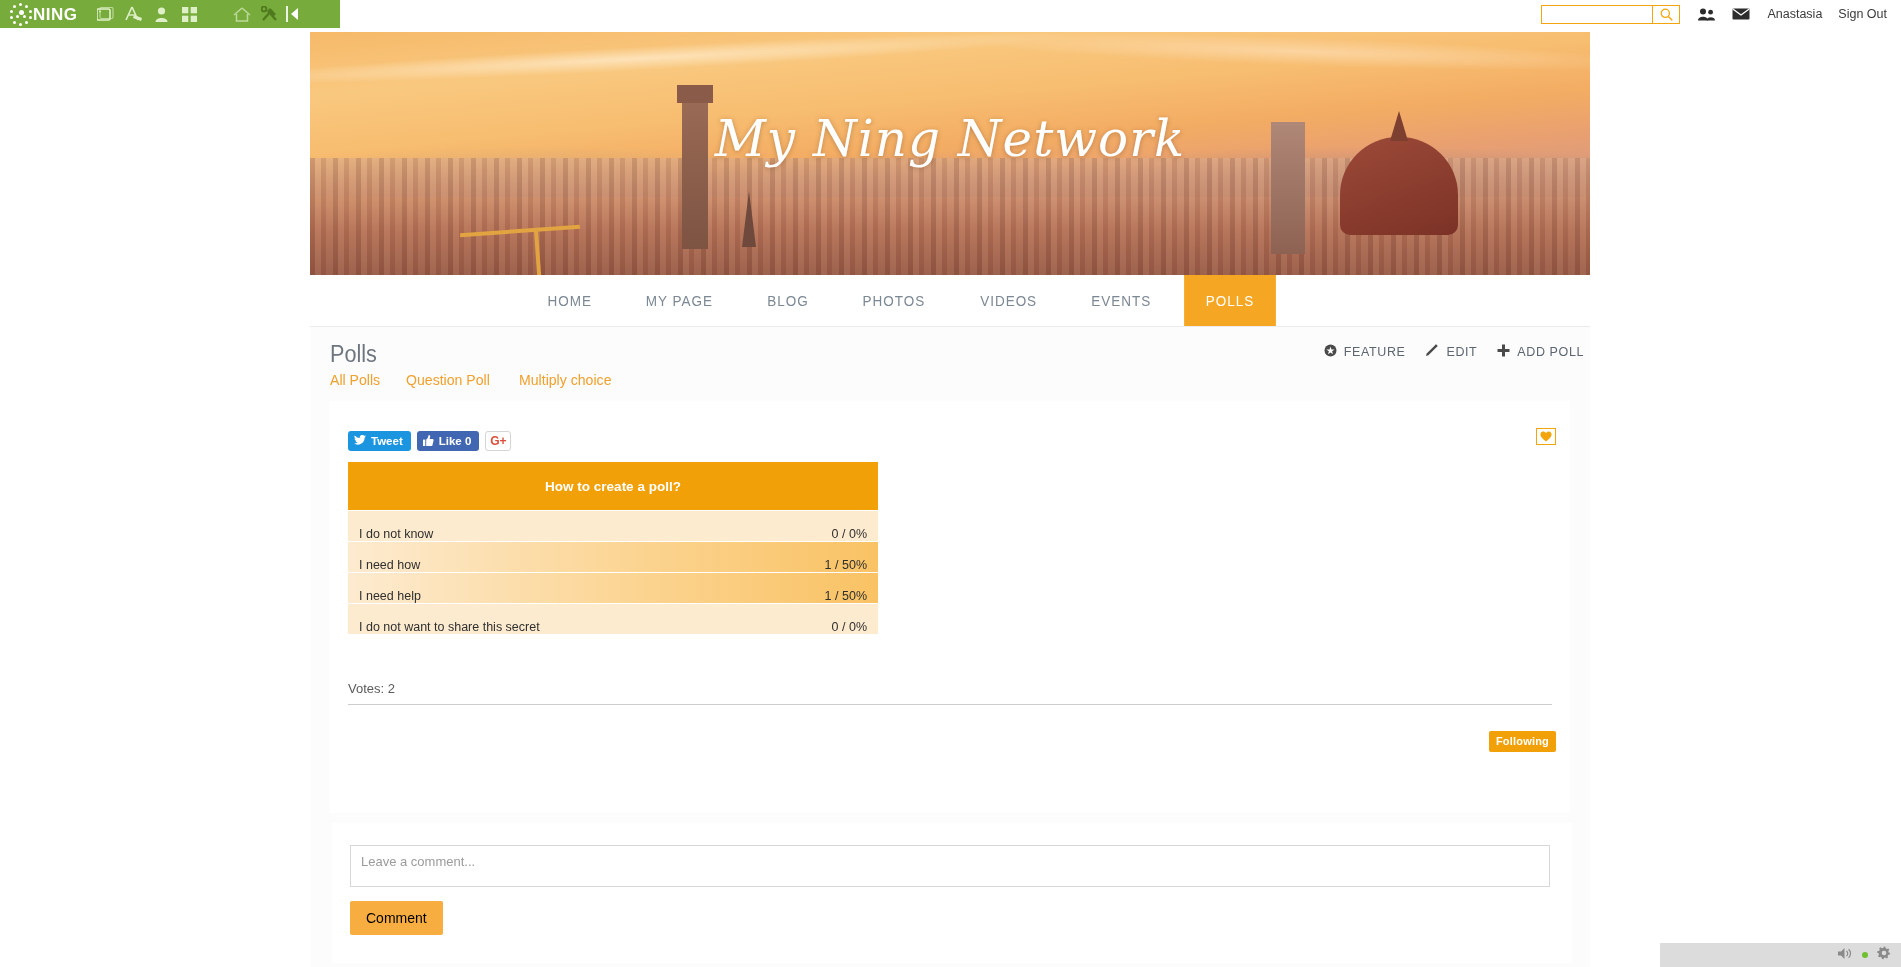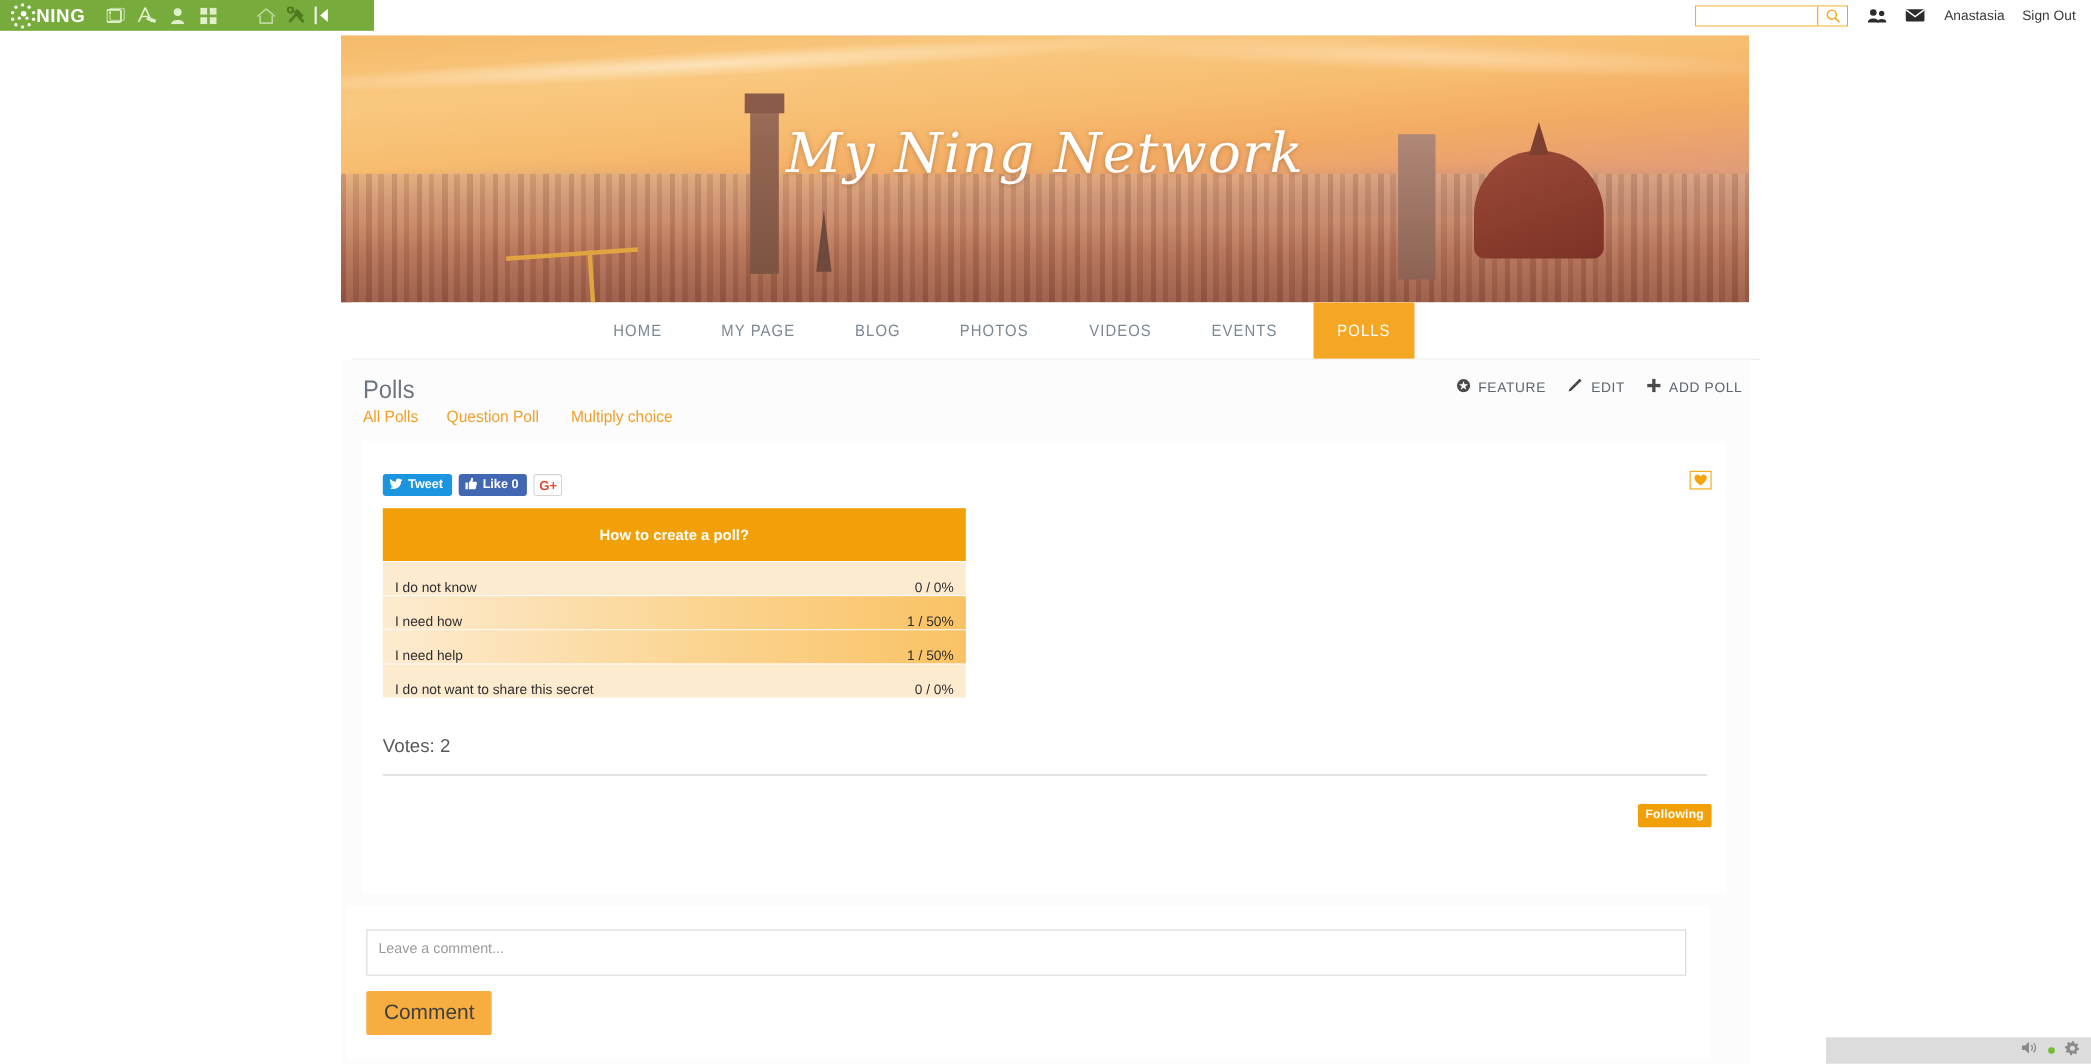--- a/index.html
+++ b/index.html
@@ -194,21 +194,21 @@
     font-style: italic;
     font-size: 50px;
     font-weight: 400;
     letter-spacing: 1px;
     text-shadow: 0 1px 5px rgba(90,50,30,.35);
     user-select: none;
   }
 
   
   #nav {
-    position: absolute; left: 320px; top: 247px;
+    position: absolute; left: 310px; top: 247px;
     width: 1280px; height: 52px;
     background: #ffffff;
     display: flex; align-items: stretch;
     padding-left: 211px;
     border-bottom: 1px solid #ececec;
   }
   .nav-item {
     display: flex; align-items: center; justify-content: center;
     padding: 0 24px;
     font-size: 15px;
@@ -323,22 +323,22 @@
   .poll-row .lbl {
     position: relative; z-index: 2;
     padding-left: 11px; font-size: 12.5px; color: #2f2f2f;
   }
   .poll-row .val {
     position: relative; z-index: 2;
     margin-left: auto; padding-right: 11px;
     font-size: 12.5px; color: #2f2f2f; white-space: nowrap;
   }
   #votes {
-    position: absolute; left: 18px; top: 268px;
-    font-size: 17px; color: #5a5a5a;
+    position: absolute; left: 18px; top: 280px;
+    font-size: 13px; color: #5a5a5a;
   }
   #poll-divider {
     position: absolute; left: 18px; right: 18px; top: 303px;
     height: 1px; background: #cdcdcd;
   }
 
   
   #follow-area {
     position: absolute; left: 20px; top: 396px;
     width: 1240px; height: 90px;
@@ -348,41 +348,41 @@
     position: absolute; right: 14px; top: 8px;
     background: #f2a007; color: #ffffff;
     font-size: 11px; font-weight: 600;
     padding: 4px 7px 5px 7px;
     border-radius: 2px; cursor: pointer;
     font-stretch: condensed; letter-spacing:.2px;
   }
 
   
   #comment-block {
-    position: absolute; left: 5px; top: 496px;
+    position: absolute; left: 22px; top: 496px;
     width: 1240px; height: 140px;
     background: #ffffff;
     padding: 22px 18px 0 18px;
   }
   #comment-input {
     display: block;
     width: 1200px; height: 42px;
     border: 1px solid #d8d8d8;
     resize: none; outline: none;
     font-size: 13px; color: #333;
     font-family: "Liberation Sans", sans-serif;
     padding: 8px 10px;
     background: #fff;
   }
   #comment-input::placeholder { color: #9b9b9b; }
   #comment-btn {
     margin-top: 14px;
-    background: #f7ad3f; color: #404040;
+    background: #f7ad3f; color: #000000;
     border: 0; cursor: pointer;
-    font-size: 19px; font-weight: 500;
+    font-size: 14px; font-weight: 500;
     padding: 9px 16px;
     font-family: "Liberation Sans", sans-serif;
     border-radius: 2px;
   }
 
   
   #corner-widget {
     position: absolute; right: 0; bottom: 0;
     width: 241px; height: 24px;
     background: #dcdcdc;

